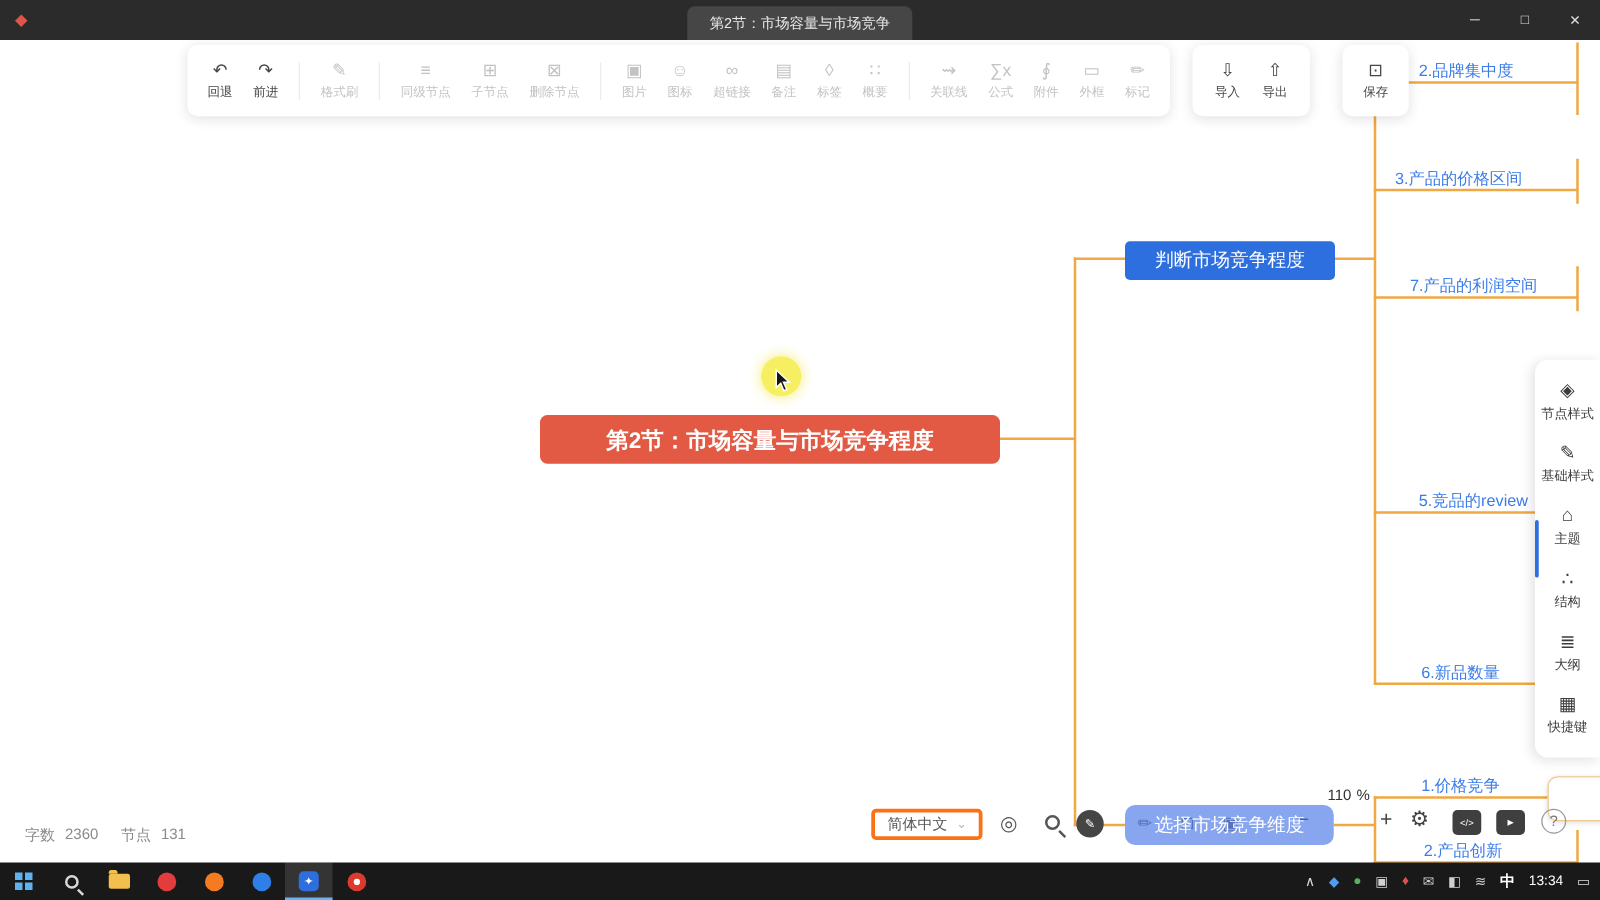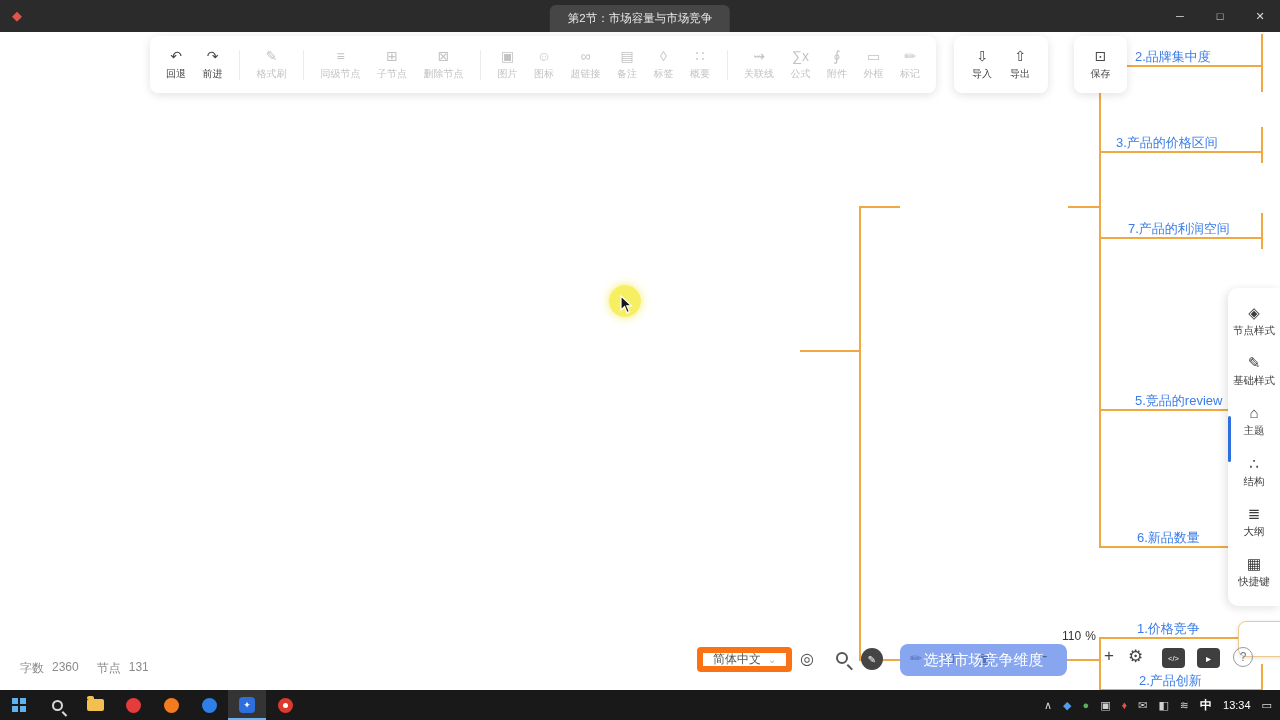--- a/index.html
+++ b/index.html
@@ -41,21 +41,21 @@
   
   .sidebar{position:absolute;right:0;top:288px;width:52px;height:318px;background:#fff;border-radius:10px 0 0 10px;box-shadow:-2px 2px 10px rgba(0,0,0,.12);display:flex;flex-direction:column;justify-content:space-evenly;align-items:center;z-index:10}
   .sb-item{display:flex;flex-direction:column;align-items:center;gap:3px;color:#3c3c3c;cursor:pointer}
   .sb-icon{font-size:15px;line-height:16px}
   .sb-label{font-size:10.5px;white-space:nowrap}
   .sb-active{position:absolute;left:0;top:128px;width:3px;height:46px;background:#2e6fe0;border-radius:2px}
 
   
   .counts{position:absolute;left:20px;top:660px;font-size:12px;color:#8a8a8a;display:flex;gap:18px;z-index:4}
   .count-pair{display:flex;gap:8px}
-  .lang{position:absolute;left:697px;top:647px;height:25px;padding:4px 10px;border:6px solid #f97316;border-radius:4px;background:#fff;display:flex;align-items:center;gap:7px;font-size:12px;color:#555;z-index:4;cursor:pointer}
+  .lang{position:absolute;left:697px;top:647px;height:25px;padding:4px 10px;border:3px solid #f97316;border-radius:4px;background:#fff;display:flex;align-items:center;gap:7px;font-size:12px;color:#555;z-index:4;cursor:pointer}
   .lang .caret{color:#b5b5b5;font-size:10px}
   .bicon{position:absolute;z-index:4;color:#555;cursor:pointer}
   .icon-search{left:836px;top:652px;width:12px;height:12px;border:2px solid #555;border-radius:50%}
   .icon-search::after{content:"";position:absolute;left:10px;top:10px;width:7px;height:2px;background:#555;transform:rotate(45deg);transform-origin:0 0}
   .pen-tool{left:861px;top:648px;width:22px;height:22px;border-radius:50%;background:#454545;color:#fff;font-size:10px;display:flex;align-items:center;justify-content:center}
   .zoom-level{position:absolute;left:1062px;top:629px;font-size:12px;color:#333;z-index:4;display:flex;gap:4px}
   .dark-box{width:23px;height:20px;background:#3f3f3f;border-radius:4px;color:#fff;display:flex;align-items:center;justify-content:center}
   .help-circle{left:1233px;top:647px;width:20px;height:20px;border:1.5px solid #999;border-radius:50%;color:#777;font-size:12px;display:flex;align-items:center;justify-content:center}
 
   
@@ -111,20 +111,22 @@
   <div class="hline" style="left:1099px;top:237px;width:163px"></div>
   <div class="vline" style="left:1261px;top:213px;height:36px"></div>
   <div class="hline" style="left:1099px;top:409px;width:141px"></div>
   <div class="hline" style="left:1099px;top:546px;width:141px"></div>
   <div class="hline" style="left:1067px;top:659px;width:33px"></div>
   <div class="vline" style="left:1099px;top:637px;height:54px"></div>
   <div class="hline" style="left:1099px;top:637px;width:139px"></div>
   <div class="hline" style="left:1099px;top:689px;width:163px"></div>
   <div class="vline" style="left:1261px;top:664px;height:36px"></div>
 
+  <div class="node-central">第2节：市场容量与市场竞争程度</div>
+  <div class="node-branch">判断市场竞争程度</div>
   <div class="node-overlay">选择市场竞争维度</div>
 
   <div class="map-label" style="left:1135px;top:48px">2.品牌集中度</div>
   <div class="map-label" style="left:1116px;top:134px">3.产品的价格区间</div>
   <div class="map-label" style="left:1128px;top:220px">7.产品的利润空间</div>
   <div class="map-label" style="left:1135px;top:392px">5.竞品的review</div>
   <div class="map-label" style="left:1137px;top:529px">6.新品数量</div>
   <div class="map-label" style="left:1137px;top:620px">1.价格竞争</div>
   <div class="map-label" style="left:1139px;top:672px">2.产品创新</div>
 

